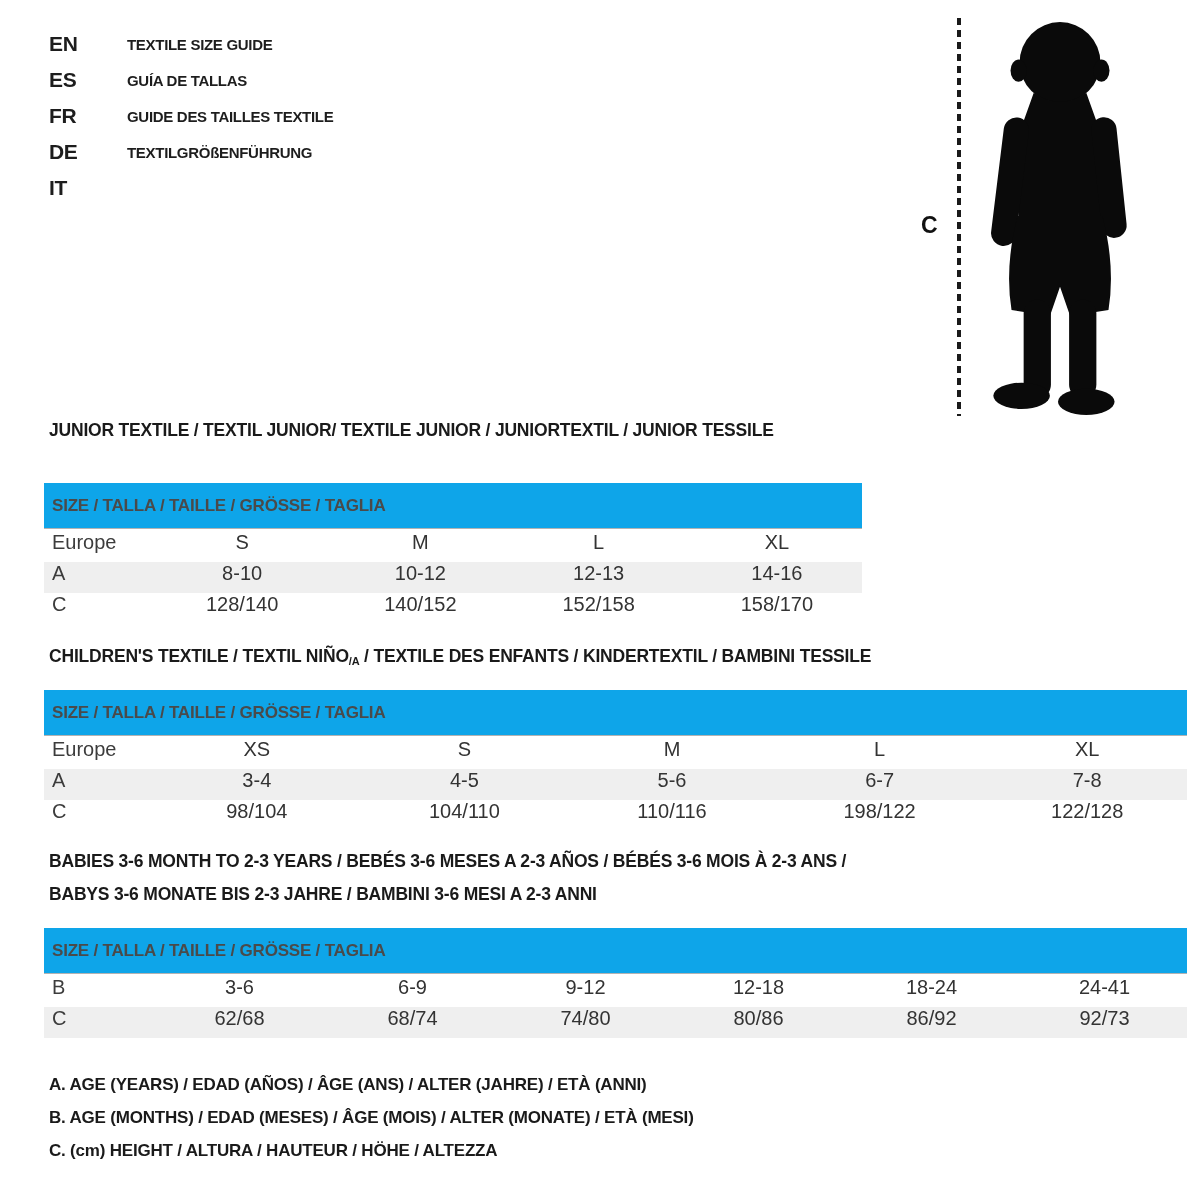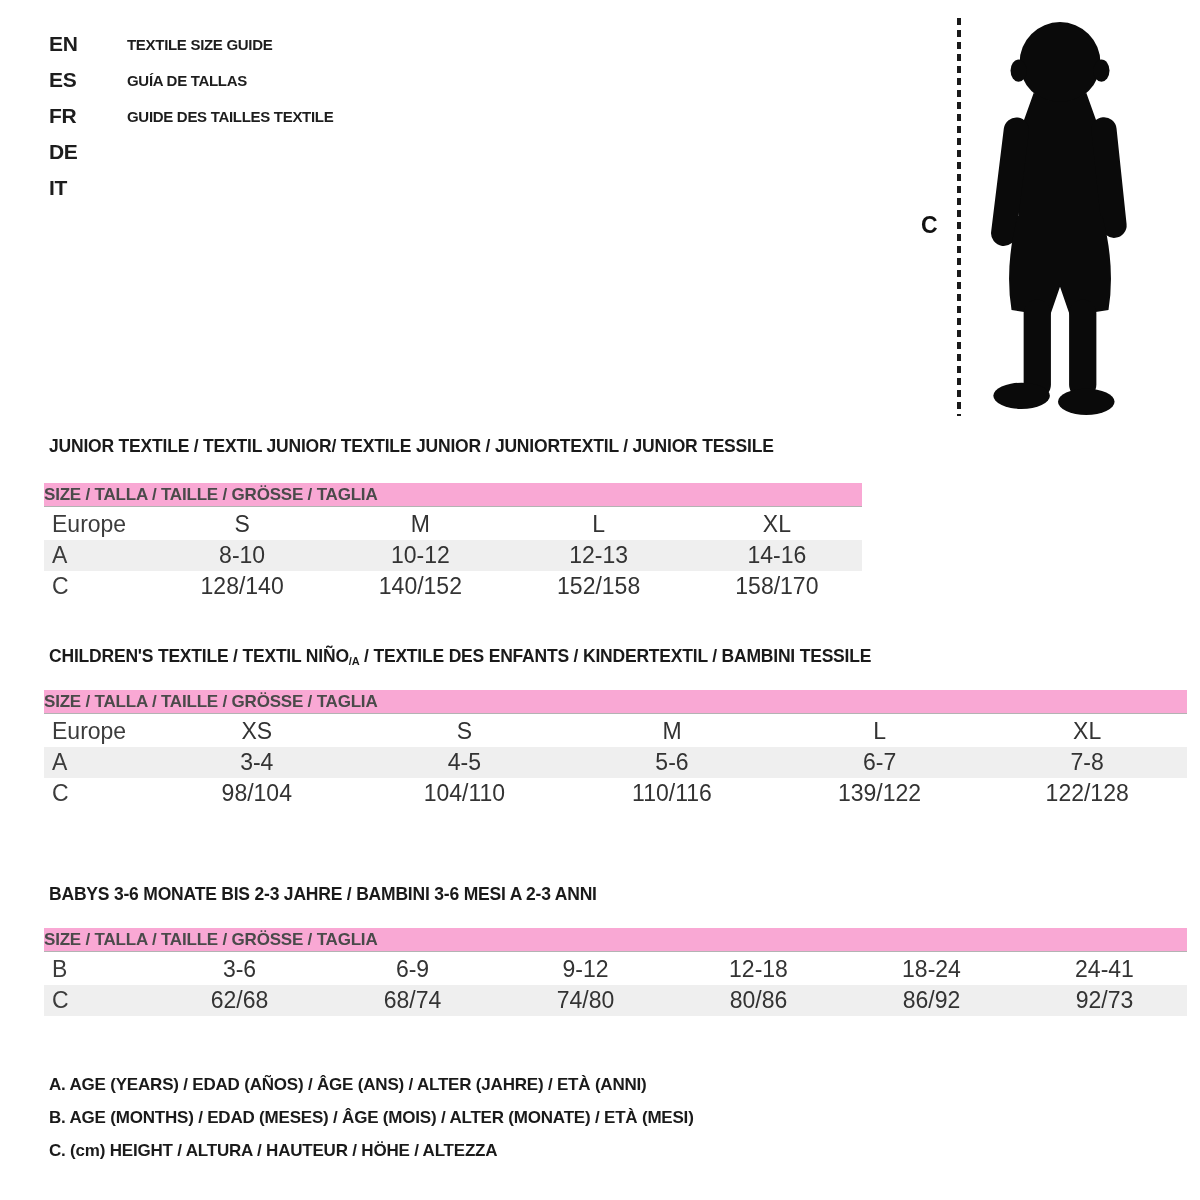--- a/index.html
+++ b/index.html
@@ -22,26 +22,26 @@
   
   .section-title{
     position:absolute;left:40px;font-weight:bold;font-size:17.5px;letter-spacing:-0.2px;color:#1a1a1a;
     white-space:nowrap;
   }
   .section-title sub{font-size:11px;vertical-align:baseline;position:relative;top:3px;}
 
   
   .tbl{position:absolute;left:35px;}
   .tbl-head{
-    height:24px;background:#f9a8d4;border-bottom:1px solid #b3b3b3;
-    display:flex;align-items:center;box-sizing:border-box;
+    height:46px;background:#0ea5e9;border-bottom:1px solid #b3b3b3;
+    display:flex;align-items:center;padding-left:8px;box-sizing:border-box;
     font-weight:bold;font-size:17px;letter-spacing:-0.2px;color:#4a4a4a;
   }
   .tbl-body{padding-top:2px;}
-  .tbl-row{display:flex;height:31px;align-items:center;font-size:23px;color:#333;gap:8px;}
+  .tbl-row{display:flex;height:31px;align-items:flex-start;font-size:20px;color:#333;gap:8px;}
   .tbl-row.alt{background:#efefef;}
   .cell-label{width:105px;padding-left:8px;box-sizing:border-box;color:#3c3c3c;}
   .cell{flex:1;text-align:center;}
 
   .junior-tbl{width:818px;}
   .wide-tbl{width:1143px;}
 
   
   .footnotes{position:absolute;left:40px;top:1068px;}
   .footnote{height:33px;display:flex;align-items:center;font-weight:bold;font-size:17px;letter-spacing:-0.2px;color:#1a1a1a;}
@@ -59,20 +59,21 @@
     <div class="lang-row">
       <span class="lang-code">ES</span>
       <span class="lang-label">GUÍA DE TALLAS</span>
     </div>
     <div class="lang-row">
       <span class="lang-code">FR</span>
       <span class="lang-label">GUIDE DES TAILLES TEXTILE</span>
     </div>
     <div class="lang-row">
       <span class="lang-code">DE</span>
+      <span class="lang-label">TEXTILGRÖßENFÜHRUNG</span>
     </div>
     <div class="lang-row">
       <span class="lang-code">IT</span>
     </div>
   </div>
 
   <div class="measure-line"></div>
   <div class="measure-label">C</div>
   <svg class="silhouette" viewBox="0 0 170 400" aria-hidden="true">
     <g fill="#0a0a0a">
@@ -83,21 +84,21 @@
       <rect x="24" y="102" width="25" height="128" rx="12.5" transform="rotate(7 36 166)"></rect>
       <rect x="122" y="102" width="25" height="120" rx="12.5" transform="rotate(-6 134 162)"></rect>
       <path d="M44 200 L128 200 Q141 250 134 293 L96 299 L86 270 L76 299 L38 293 Q31 250 44 200 Z"></path>
       <rect x="50" y="283" width="27" height="97" rx="13"></rect>
       <rect x="95" y="283" width="27" height="97" rx="13"></rect>
       <ellipse cx="48" cy="378" rx="28" ry="13"></ellipse>
       <ellipse cx="112" cy="384" rx="28" ry="13"></ellipse>
     </g>
   </svg>
 
-  <div class="section-title" style="top:436px;">JUNIOR TEXTILE / TEXTIL JUNIOR/ TEXTILE JUNIOR / JUNIORTEXTIL / JUNIOR TESSILE</div>
+  <div class="section-title" style="top:420px;">JUNIOR TEXTILE / TEXTIL JUNIOR/ TEXTILE JUNIOR / JUNIORTEXTIL / JUNIOR TESSILE</div>
   <div class="tbl junior-tbl" style="top:483px;">
     <div class="tbl-head">SIZE / TALLA / TAILLE / GRÖSSE / TAGLIA</div>
     <div class="tbl-body">
       <div class="tbl-row">
         <span class="cell-label">Europe</span>
         <span class="cell">S</span>
         <span class="cell">M</span>
         <span class="cell">L</span>
         <span class="cell">XL</span>
       </div>
@@ -138,26 +139,27 @@
         <span class="cell">4-5</span>
         <span class="cell">5-6</span>
         <span class="cell">6-7</span>
         <span class="cell">7-8</span>
       </div>
       <div class="tbl-row">
         <span class="cell-label">C</span>
         <span class="cell">98/104</span>
         <span class="cell">104/110</span>
         <span class="cell">110/116</span>
-        <span class="cell">139/122</span>
+        <span class="cell">198/122</span>
         <span class="cell">122/128</span>
       </div>
     </div>
   </div>
 
+  <div class="section-title" style="top:851px;">BABIES 3-6 MONTH TO 2-3 YEARS / BEBÉS 3-6 MESES A 2-3 AÑOS / BÉBÉS 3-6 MOIS À 2-3 ANS /</div>
   <div class="section-title" style="top:884px;">BABYS 3-6 MONATE BIS 2-3 JAHRE / BAMBINI 3-6 MESI A 2-3 ANNI</div>
   <div class="tbl wide-tbl" style="top:928px;">
     <div class="tbl-head">SIZE / TALLA / TAILLE / GRÖSSE / TAGLIA</div>
     <div class="tbl-body">
       <div class="tbl-row">
         <span class="cell-label">B</span>
         <span class="cell">3-6</span>
         <span class="cell">6-9</span>
         <span class="cell">9-12</span>
         <span class="cell">12-18</span>

